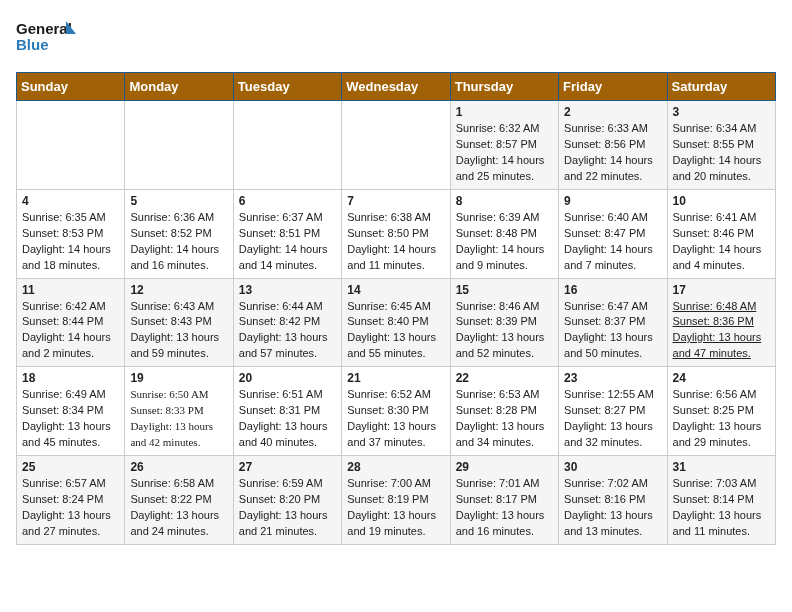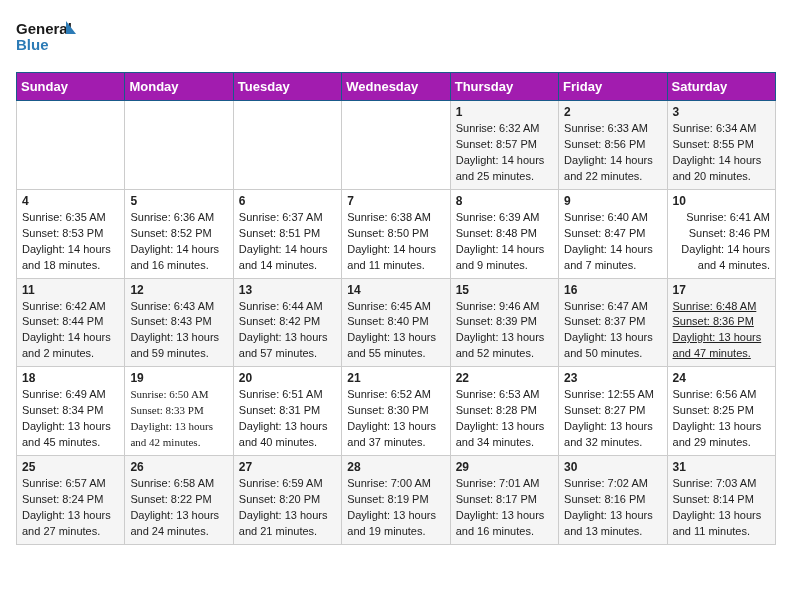--- a/index.html
+++ b/index.html
@@ -32,21 +32,21 @@
     .calendar-subtitle {
       font-size: 16px;
       color: #333;
     }
     table {
       width: 100%;
       border-collapse: collapse;
       table-layout: fixed;
     }
     thead tr th {
-      background: #a21caf;
+      background: #a16207;
       color: #fff;
       font-size: 13px;
       font-weight: bold;
       padding: 6px 4px;
       text-align: left;
       border: 1px solid #1a5a8a;
     }
     tbody tr td {
       vertical-align: top;
       border: 1px solid #ccc;
@@ -171,21 +171,21 @@
         </td>
         <td>
           <div class="day-number">9</div>
           <div class="day-info" style="white-space: pre-line;">Sunrise: 6:40 AM
 Sunset: 8:47 PM
 Daylight: 14 hours
 and 7 minutes.</div>
         </td>
         <td>
           <div class="day-number">10</div>
-          <div class="day-info" style="white-space: pre-line; text-align: right;">Sunrise: 6:41 AM
+          <div class="day-info" style="white-space: pre-line;">Sunrise: 6:41 AM
 Sunset: 8:46 PM
 Daylight: 14 hours
 and 4 minutes.</div>
         </td>
       </tr>
       <tr>
         <td>
           <div class="day-number">11</div>
           <div class="day-info" style="white-space: pre-line;">Sunrise: 6:42 AM
 Sunset: 8:44 PM
@@ -208,21 +208,21 @@
         </td>
         <td>
           <div class="day-number">14</div>
           <div class="day-info" style="white-space: pre-line;">Sunrise: 6:45 AM
 Sunset: 8:40 PM
 Daylight: 13 hours
 and 55 minutes.</div>
         </td>
         <td>
           <div class="day-number">15</div>
-          <div class="day-info" style="white-space: pre-line;">Sunrise: 9:46 AM
+          <div class="day-info" style="white-space: pre-line;">Sunrise: 8:46 AM
 Sunset: 8:39 PM
 Daylight: 13 hours
 and 52 minutes.</div>
         </td>
         <td>
           <div class="day-number">16</div>
           <div class="day-info" style="white-space: pre-line;">Sunrise: 6:47 AM
 Sunset: 8:37 PM
 Daylight: 13 hours
 and 50 minutes.</div>

